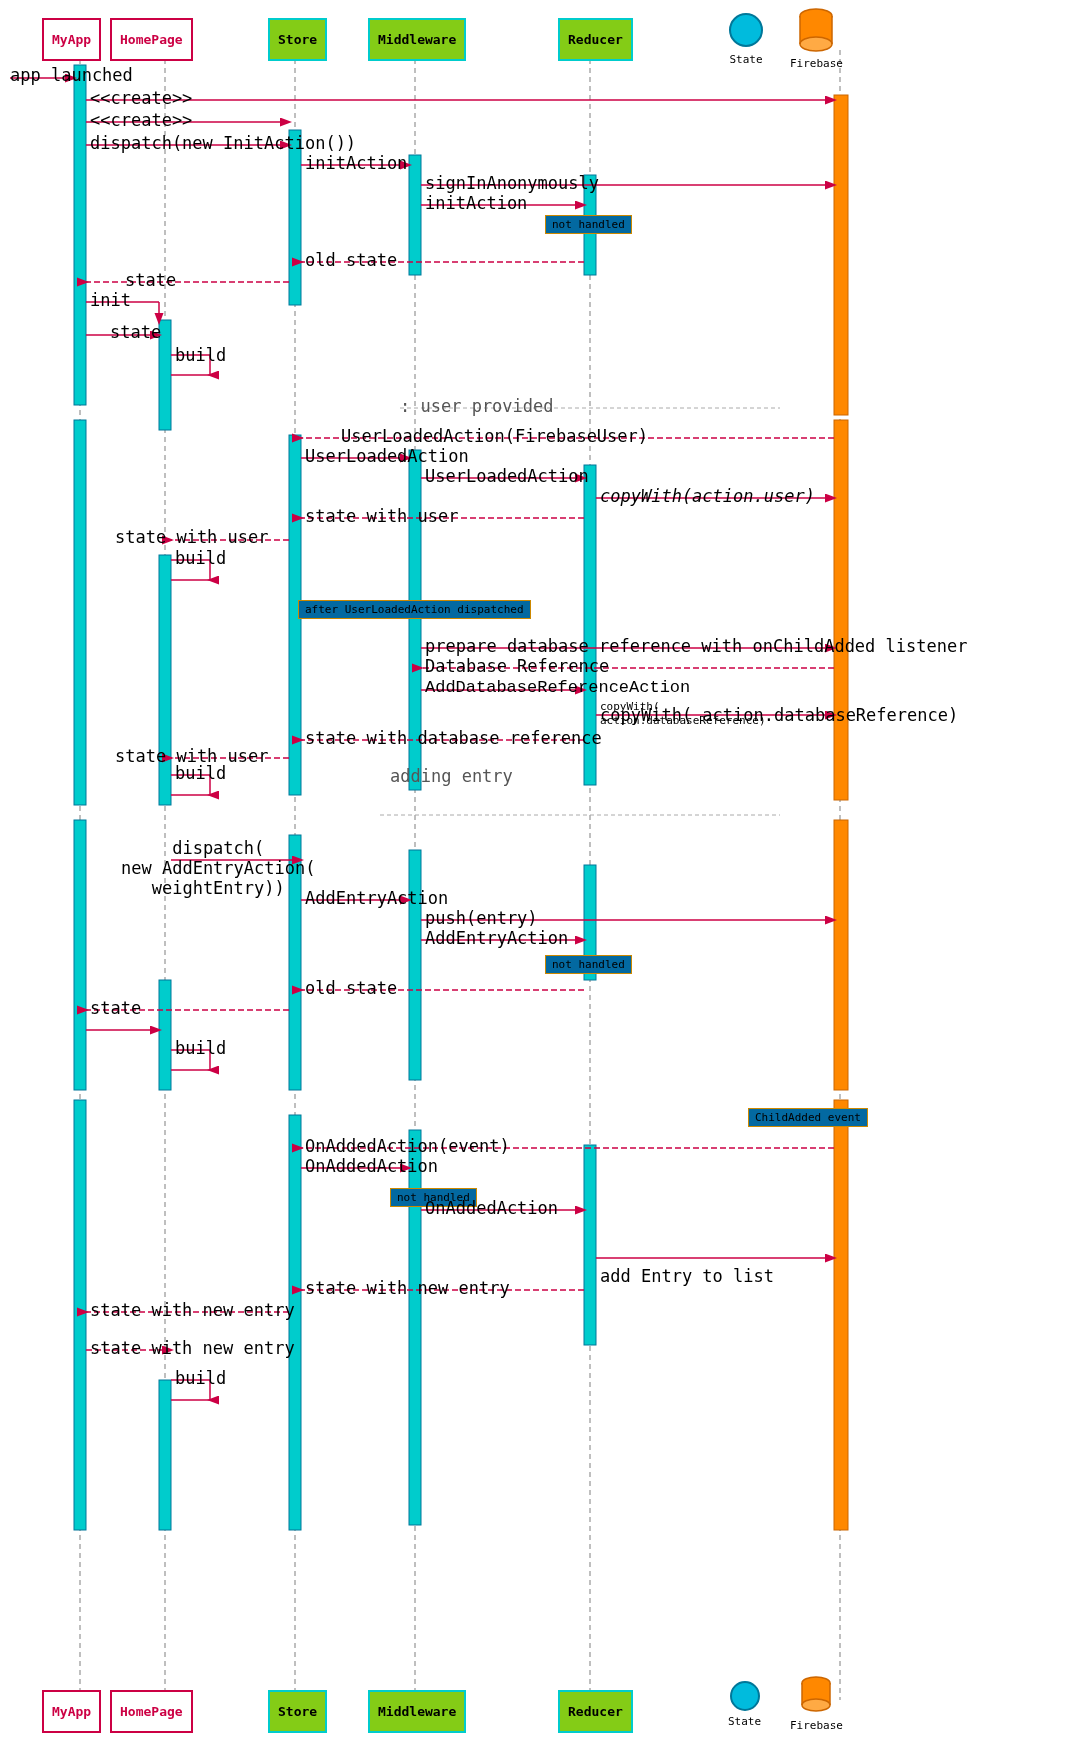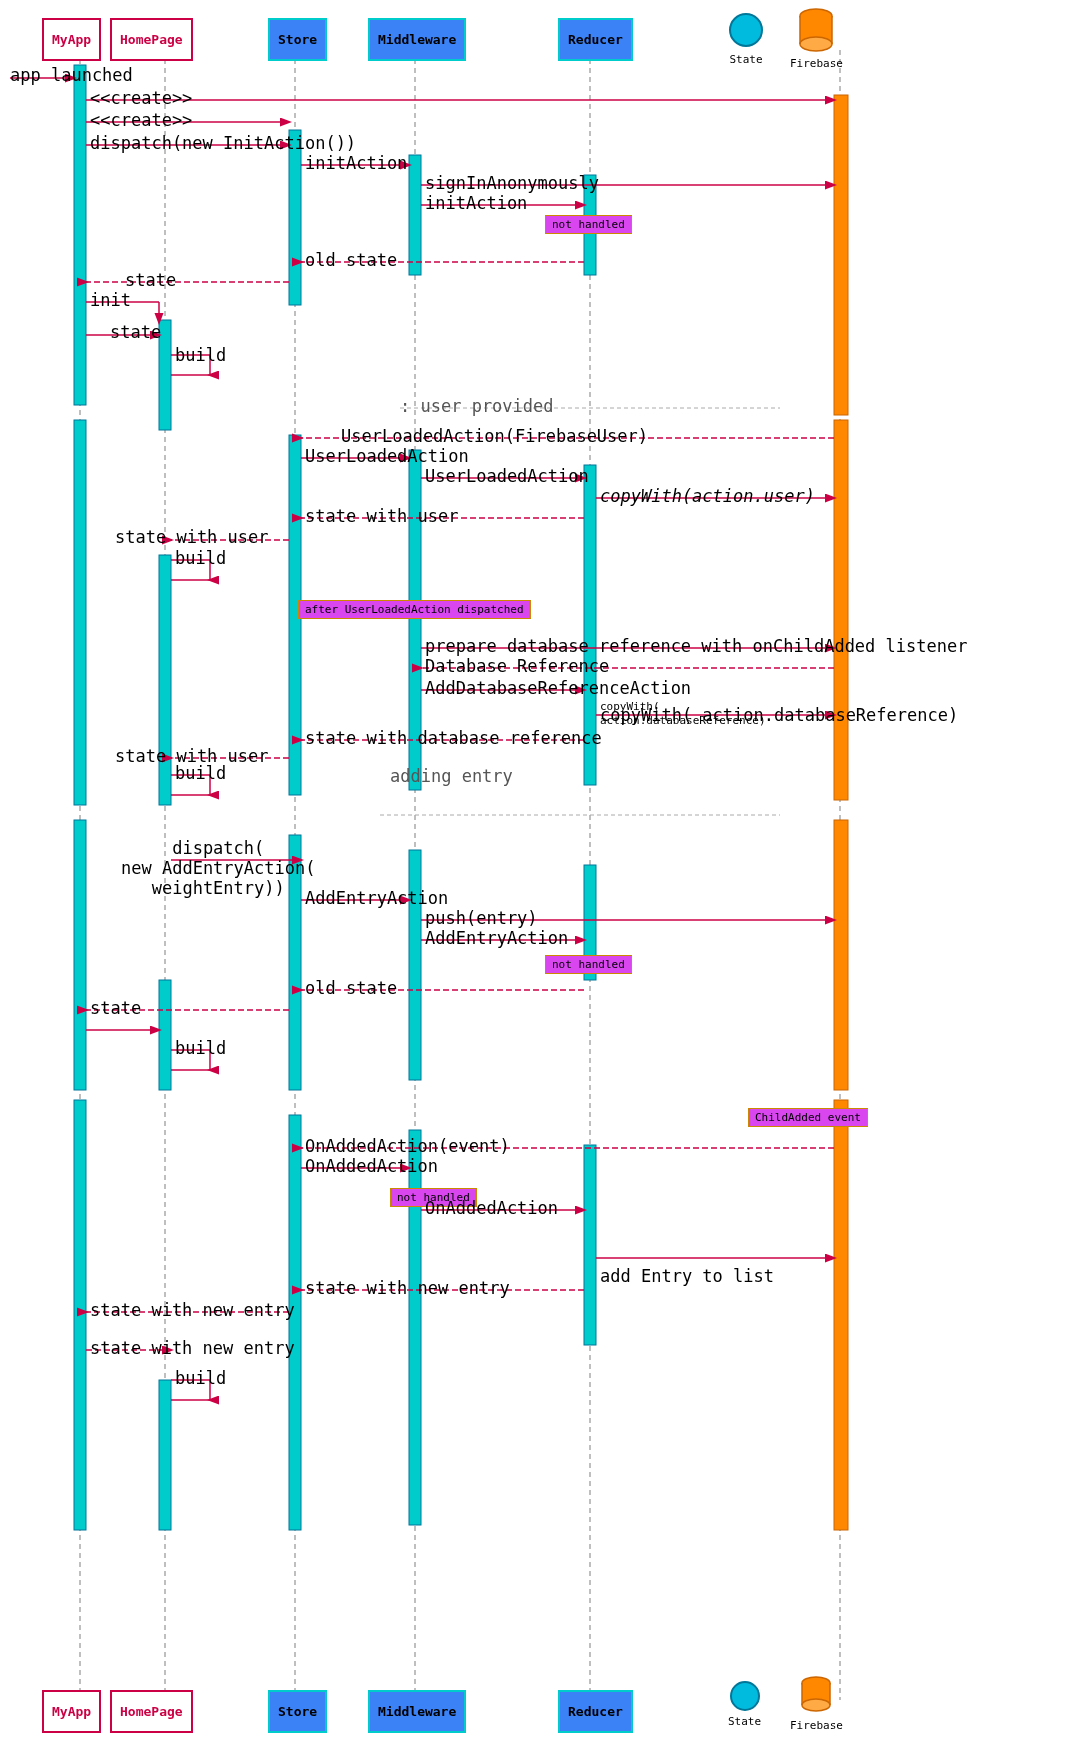--- a/index.html
+++ b/index.html
@@ -27,34 +27,34 @@
       text-align: center;
       white-space: nowrap;
     }
     .box-pink {
       border-color: #cc0044;
       background: white;
       color: #cc0044;
     }
     .box-cyan {
       border-color: #00cccc;
-      background: #3b82f6;
+      background: #84cc16;
       color: black;
     }
     
     .arrow-label {
       position: absolute;
       font-size: 17px;
       color: black;
       white-space: nowrap;
     }
     
     .note {
       position: absolute;
-      background: #d946ef;
+      background: #0369a1;
       border: 1px solid #cc8800;
       padding: 2px 6px;
       font-size: 11px;
     }
     svg.arrows {
       position: absolute;
       top: 0;
       left: 0;
       width: 1091px;
       height: 1738px;
@@ -302,21 +302,21 @@
   <div class="arrow-label" style="left:115px; top:527px;">state  with user</div>
 
   <div class="arrow-label" style="left:175px; top:548px;">build</div>
 
   <div class="note" style="left:298px; top:600px;">after UserLoadedAction dispatched</div>
 
   <div class="arrow-label" style="left:425px; top:636px;">prepare database reference with onChildAdded listener</div>
 
   <div class="arrow-label" style="left:425px; top:656px;">Database Reference</div>
 
-  <div class="arrow-label" style="left:425px; top:678px;">AddDatabaseReferenceAction</div>
+  <div class="arrow-label" style="left:425px; top:678px;font-family:Liberation Mono, monospace;">AddDatabaseReferenceAction</div>
 
   <div class="arrow-label" style="left:600px; top:705px;">copyWith(
 action.databaseReference)</div>
 
   <div class="arrow-label" style="left:305px; top:728px;">state with database reference</div>
 
   <div class="arrow-label" style="left:115px; top:746px;">state  with user</div>
 
   <div class="arrow-label" style="left:175px; top:763px;">build</div>
 

